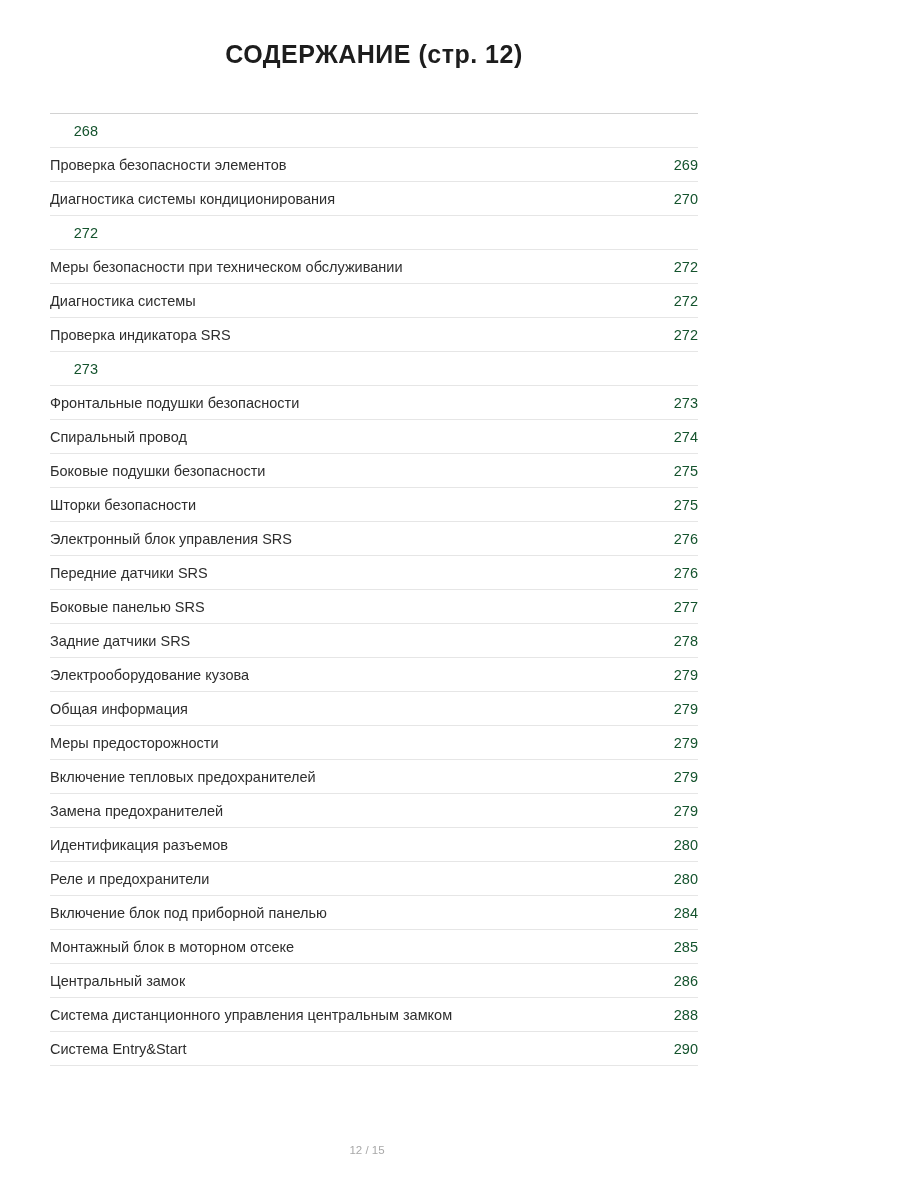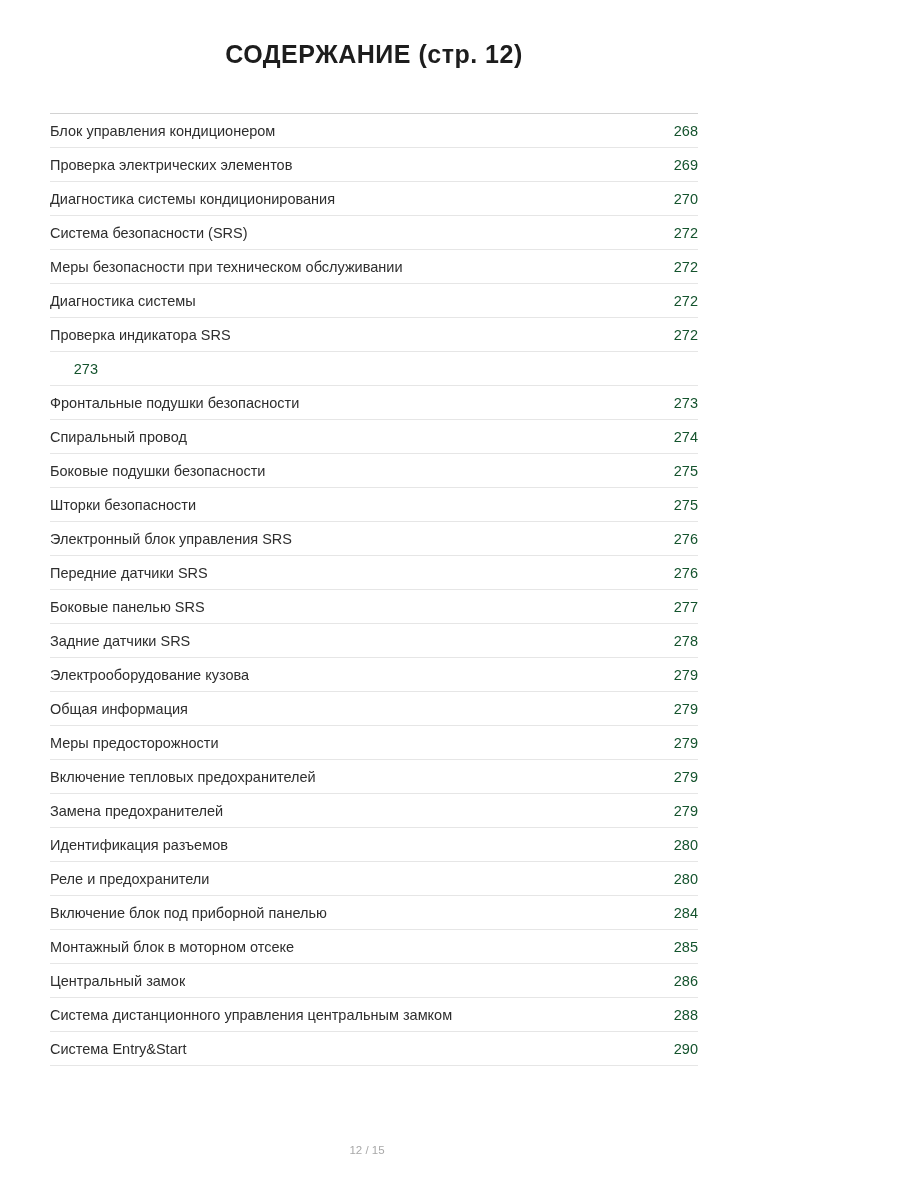--- a/index.html
+++ b/index.html
@@ -84,33 +84,31 @@
 <body>
 
 <div class="page">
 
   <h1 class="doc-title">СОДЕРЖАНИЕ (стр. 12)</h1>
 
   <div class="title-rule"></div>
 
   <div class="toc" id="toc-list">
       <div class="toc-row">
-        <span class="toc-label">Блок управления кондиционером</span>
         <span class="toc-page">268</span>
       </div>
       <div class="toc-row">
-        <span class="toc-label">Проверка электрических элементов</span>
+        <span class="toc-label">Проверка безопасности элементов</span>
         <span class="toc-page">269</span>
       </div>
       <div class="toc-row">
         <span class="toc-label">Диагностика системы кондиционирования</span>
         <span class="toc-page">270</span>
       </div>
       <div class="toc-row">
-        <span class="toc-label">Система безопасности (SRS)</span>
         <span class="toc-page">272</span>
       </div>
       <div class="toc-row">
         <span class="toc-label">Меры безопасности при техническом обслуживании</span>
         <span class="toc-page">272</span>
       </div>
       <div class="toc-row">
         <span class="toc-label">Диагностика системы</span>
         <span class="toc-page">272</span>
       </div>

